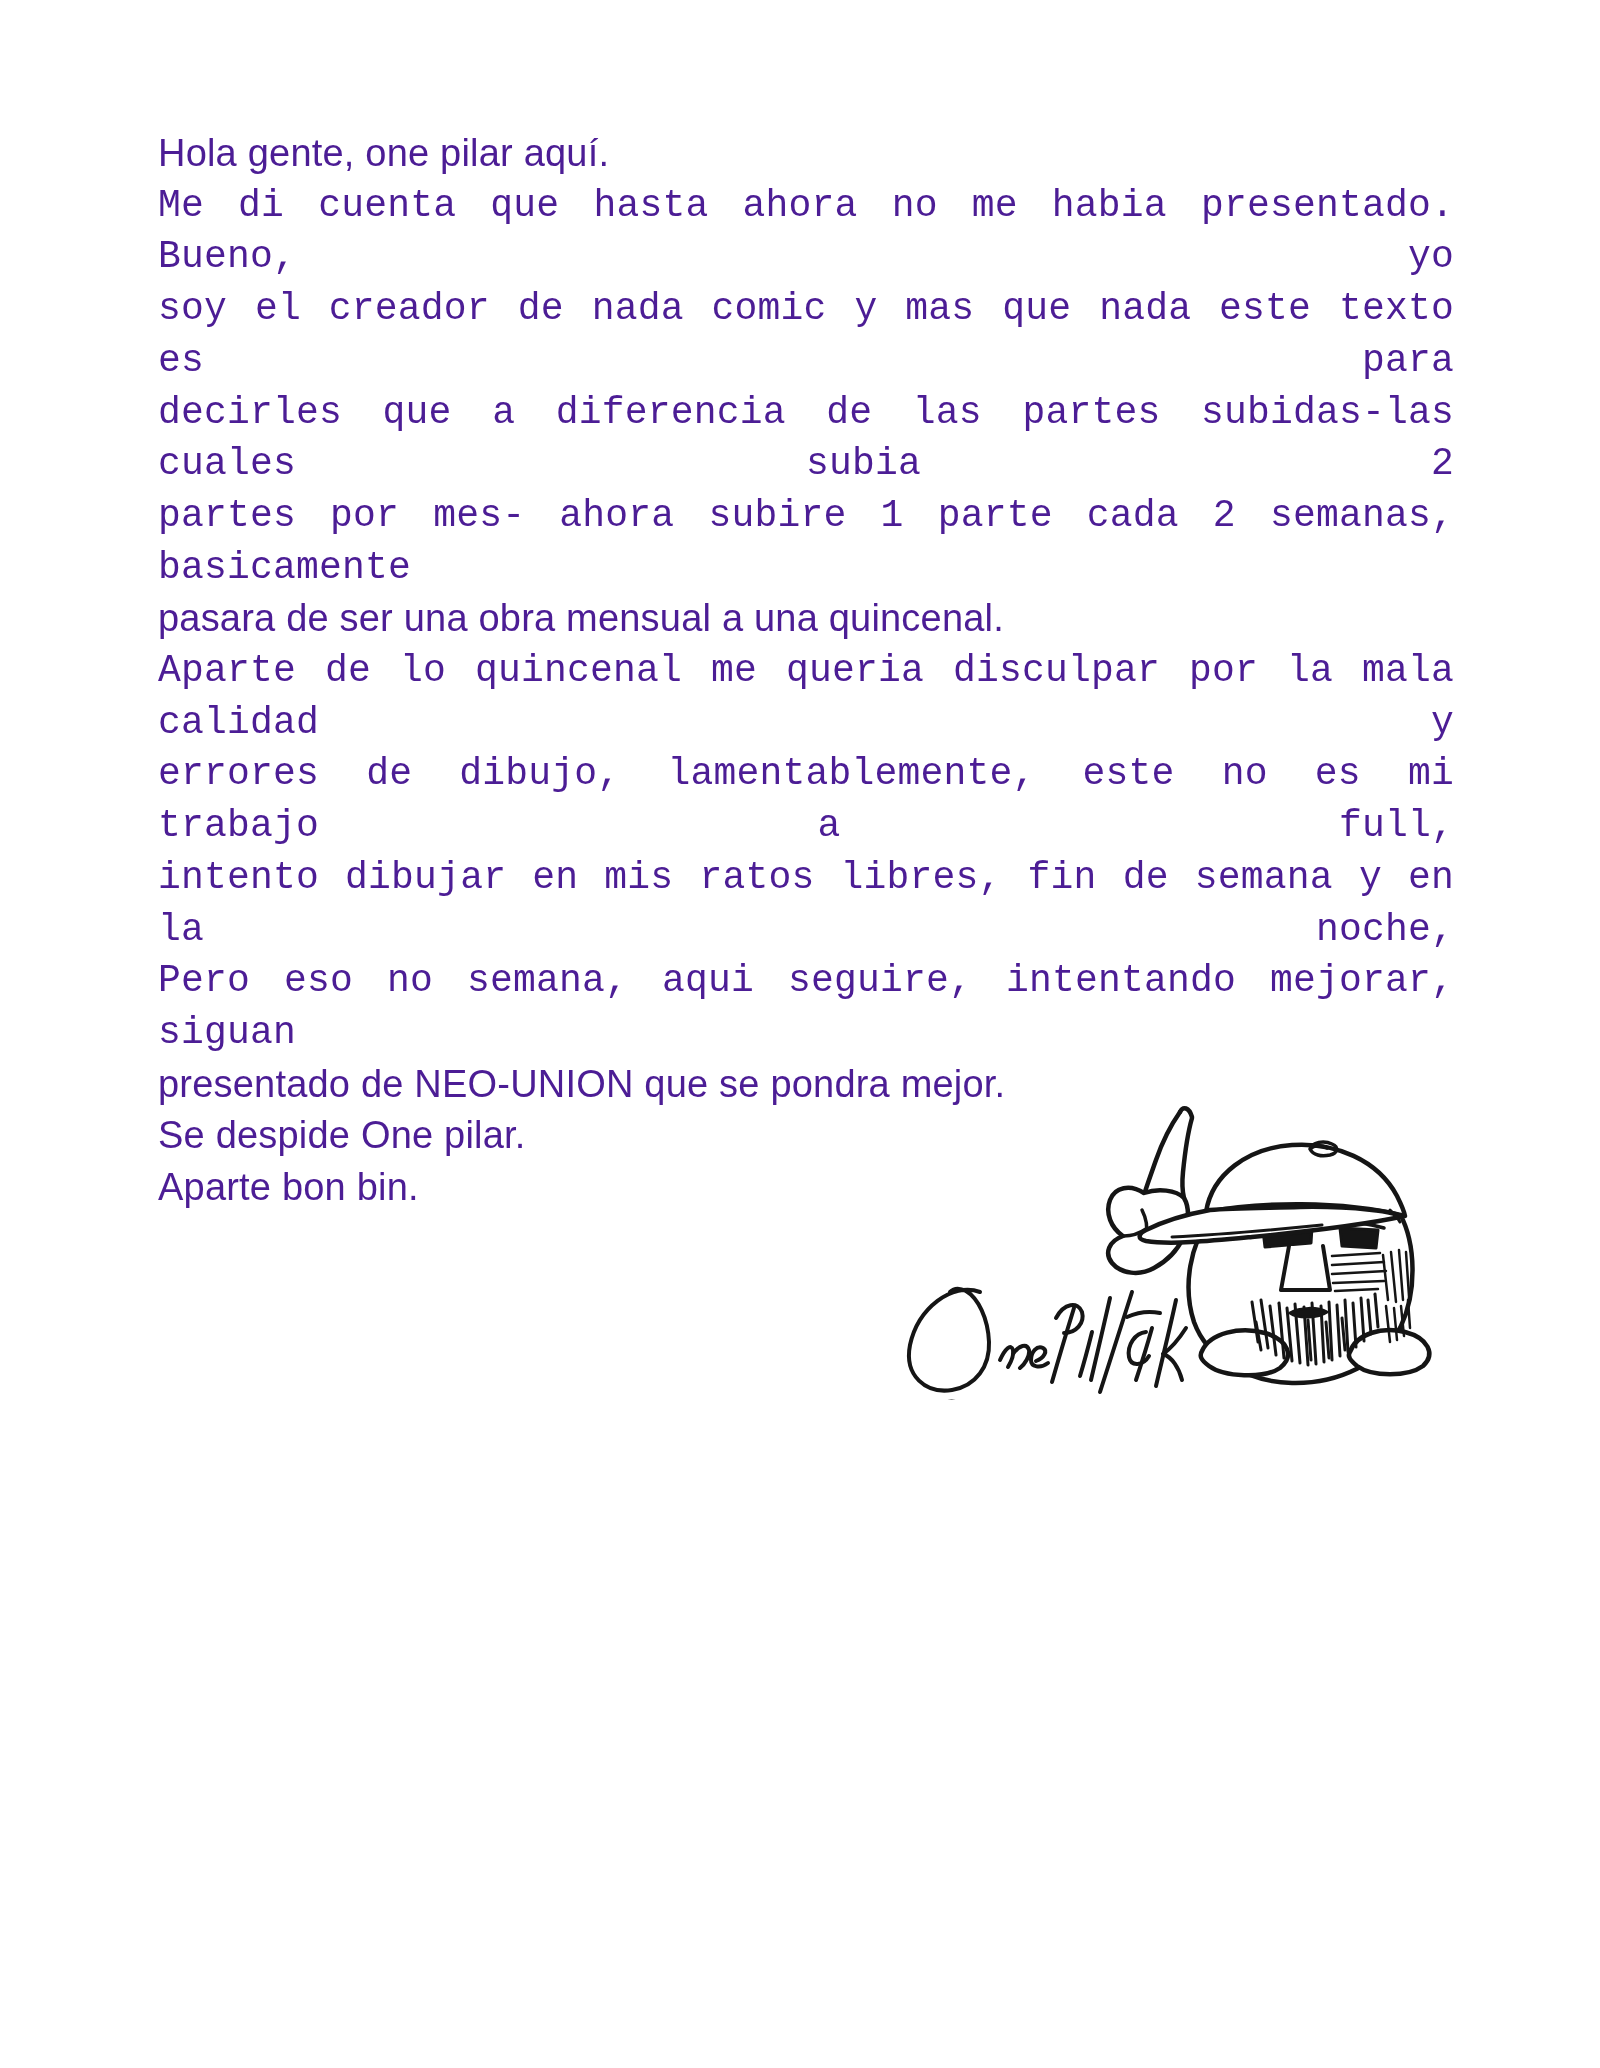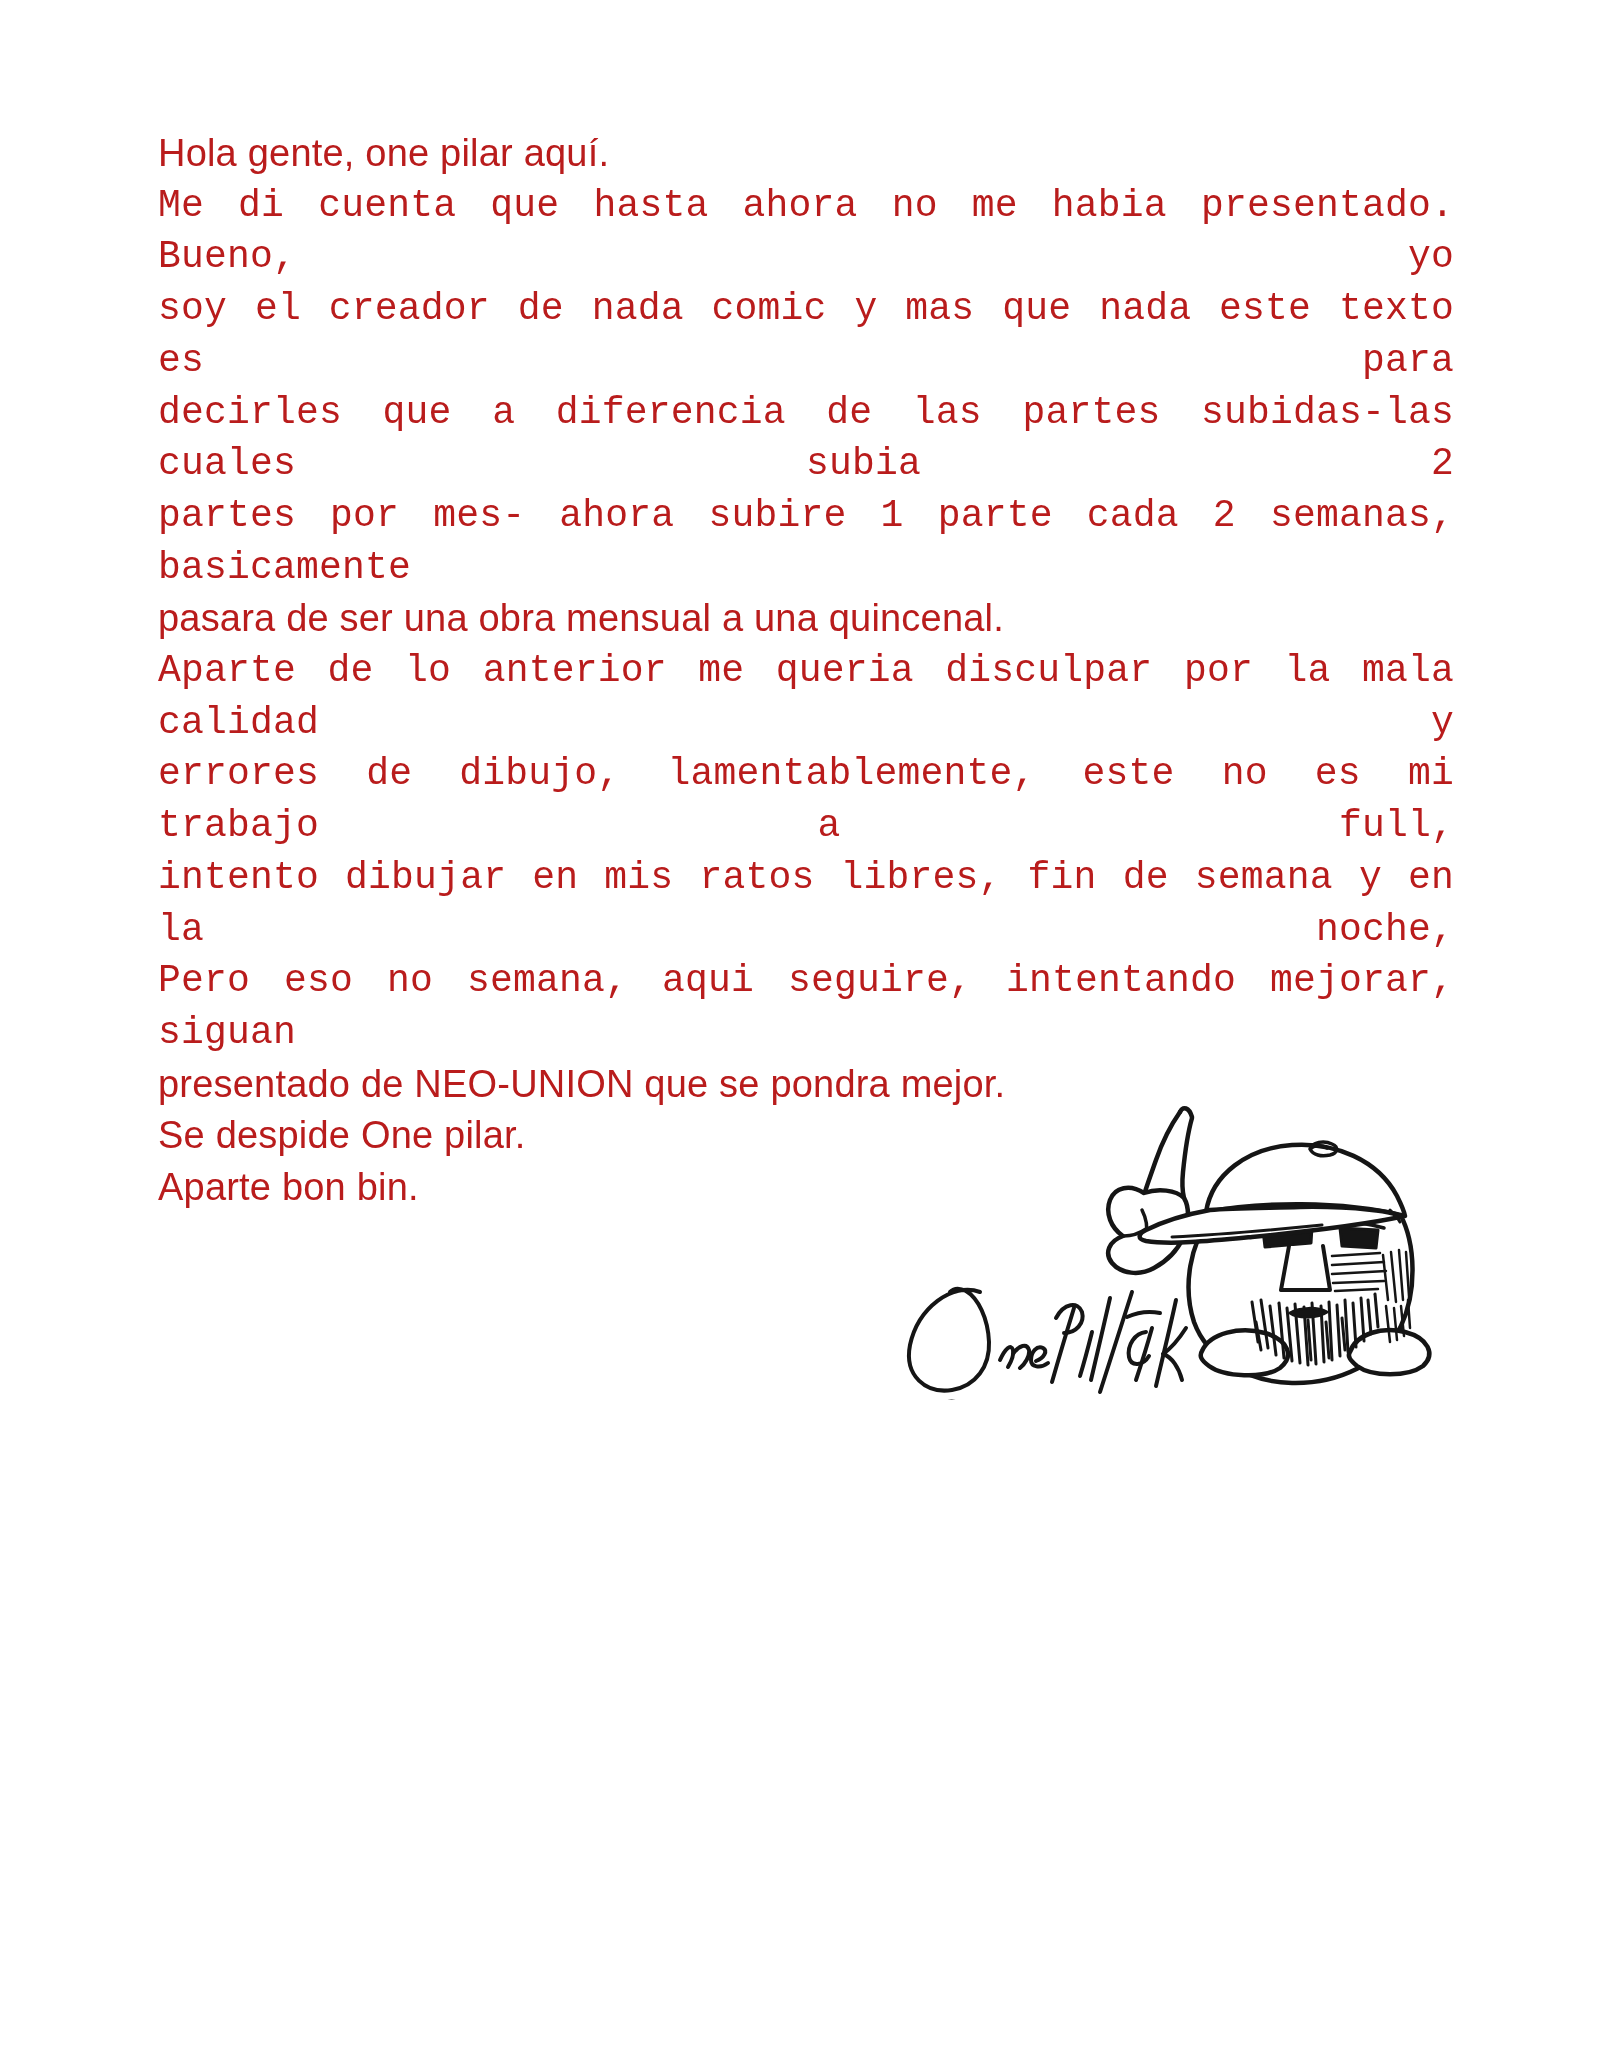--- a/index.html
+++ b/index.html
@@ -5,21 +5,21 @@
   html,body{margin:0;padding:0;}
   body{
     width:1600px;height:2068px;
     background:#ffffff;
     position:relative;
     font-family:"Liberation Sans", sans-serif;
   }
   .page{position:absolute;left:0;top:0;width:1600px;height:2068px;background:#ffffff;overflow:hidden;}
   .letter{
     position:absolute;left:158px;top:128px;width:1296px;
-    color:#b91c1c;
+    color:#4c1d95;
     font-size:38px;
     line-height:51.7px;
     letter-spacing:0.2px;
   }
   .line{
     text-align:justify;
     text-align-last:left;
   }
   .line.justify{
     text-align-last:justify;
@@ -35,21 +35,21 @@
 
 <div class="page">
 
   <div class="letter">
       <div class="line">Hola gente, one pilar aquí.</div>
       <div class="line justify">Me di cuenta que hasta ahora no me habia presentado. Bueno, yo</div>
       <div class="line justify">soy el creador de nada comic y mas que nada este texto es para</div>
       <div class="line justify">decirles que a diferencia de las partes subidas-las cuales subia 2</div>
       <div class="line justify">partes por mes- ahora subire 1 parte cada 2 semanas, basicamente</div>
       <div class="line">pasara de ser una obra mensual a una quincenal.</div>
-      <div class="line justify">Aparte de lo anterior me queria disculpar por la mala calidad y</div>
+      <div class="line justify">Aparte de lo quincenal me queria disculpar por la mala calidad y</div>
       <div class="line justify">errores de dibujo, lamentablemente, este no es mi trabajo a full,</div>
       <div class="line justify">intento dibujar en mis ratos libres, fin de semana y en la noche,</div>
       <div class="line justify">Pero eso no semana, aqui seguire, intentando mejorar, siguan</div>
       <div class="line">presentado de NEO-UNION que se pondra mejor.</div>
       <div class="line">Se despide One pilar.</div>
       <div class="line">Aparte bon bin.</div>
     </div>
 
   <div class="sketch">
     <svg viewBox="0 0 580 340" xmlns="http://www.w3.org/2000/svg">

